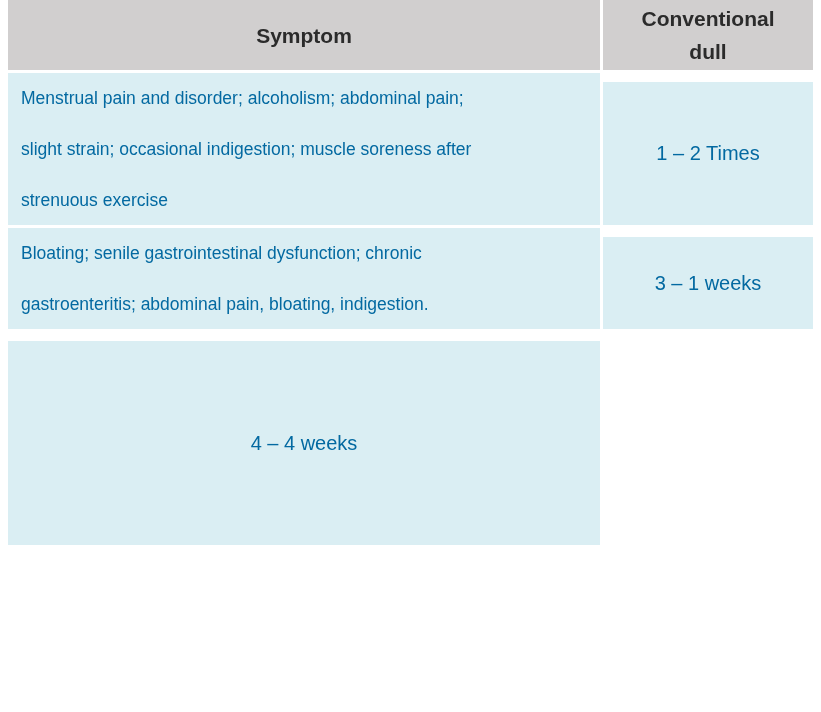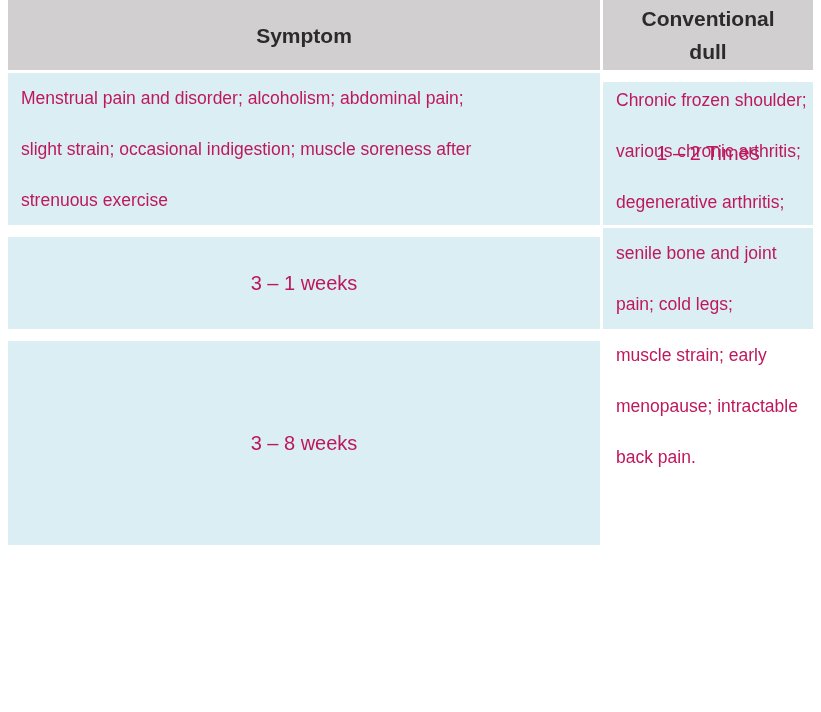--- a/index.html
+++ b/index.html
@@ -36,21 +36,21 @@
     justify-content: center;
     text-align: center;
     font-weight: bold;
     color: #2b2b2b;
     font-size: 21px;
     line-height: 33px;
     white-space: pre-line;
   }
   .body-cell {
     background: #daeef3;
-    color: #be185d;
+    color: #0369a1;
   }
   .symptom-cell {
     font-size: 17.5px;
     line-height: 51px;
     padding-left: 13px;
     padding-right: 4px;
     white-space: pre-line;
     justify-content: flex-start;
     text-align: left;
   }
@@ -73,22 +73,21 @@
     <div class="cell head">
       <span>Conventional
 dull</span>
     </div>
 
     <div class="cell body-cell symptom-cell">Menstrual pain and disorder; alcoholism; abdominal pain;
 slight strain; occasional indigestion; muscle soreness after
 strenuous exercise</div>
     <div class="cell body-cell cycle-cell">1 – 2 Times</div>
 
+    <div class="cell body-cell symptom-cell">Bloating; senile gastrointestinal dysfunction; chronic
+gastroenteritis; abdominal pain, bloating, indigestion.</div>
 
     <div class="cell body-cell cycle-cell">3 – 1 weeks</div>
 
-    <div class="cell body-cell symptom-cell">Chronic frozen shoulder; various chronic arthritis;
-degenerative arthritis; senile bone and joint pain; cold legs;
-muscle strain; early menopause; intractable back pain.</div>
-    <div class="cell body-cell cycle-cell">3 – 8 weeks</div>
+    <div class="cell body-cell cycle-cell">4 – 4 weeks</div>
 
   </div>
 </div>
 
 </body></html>

